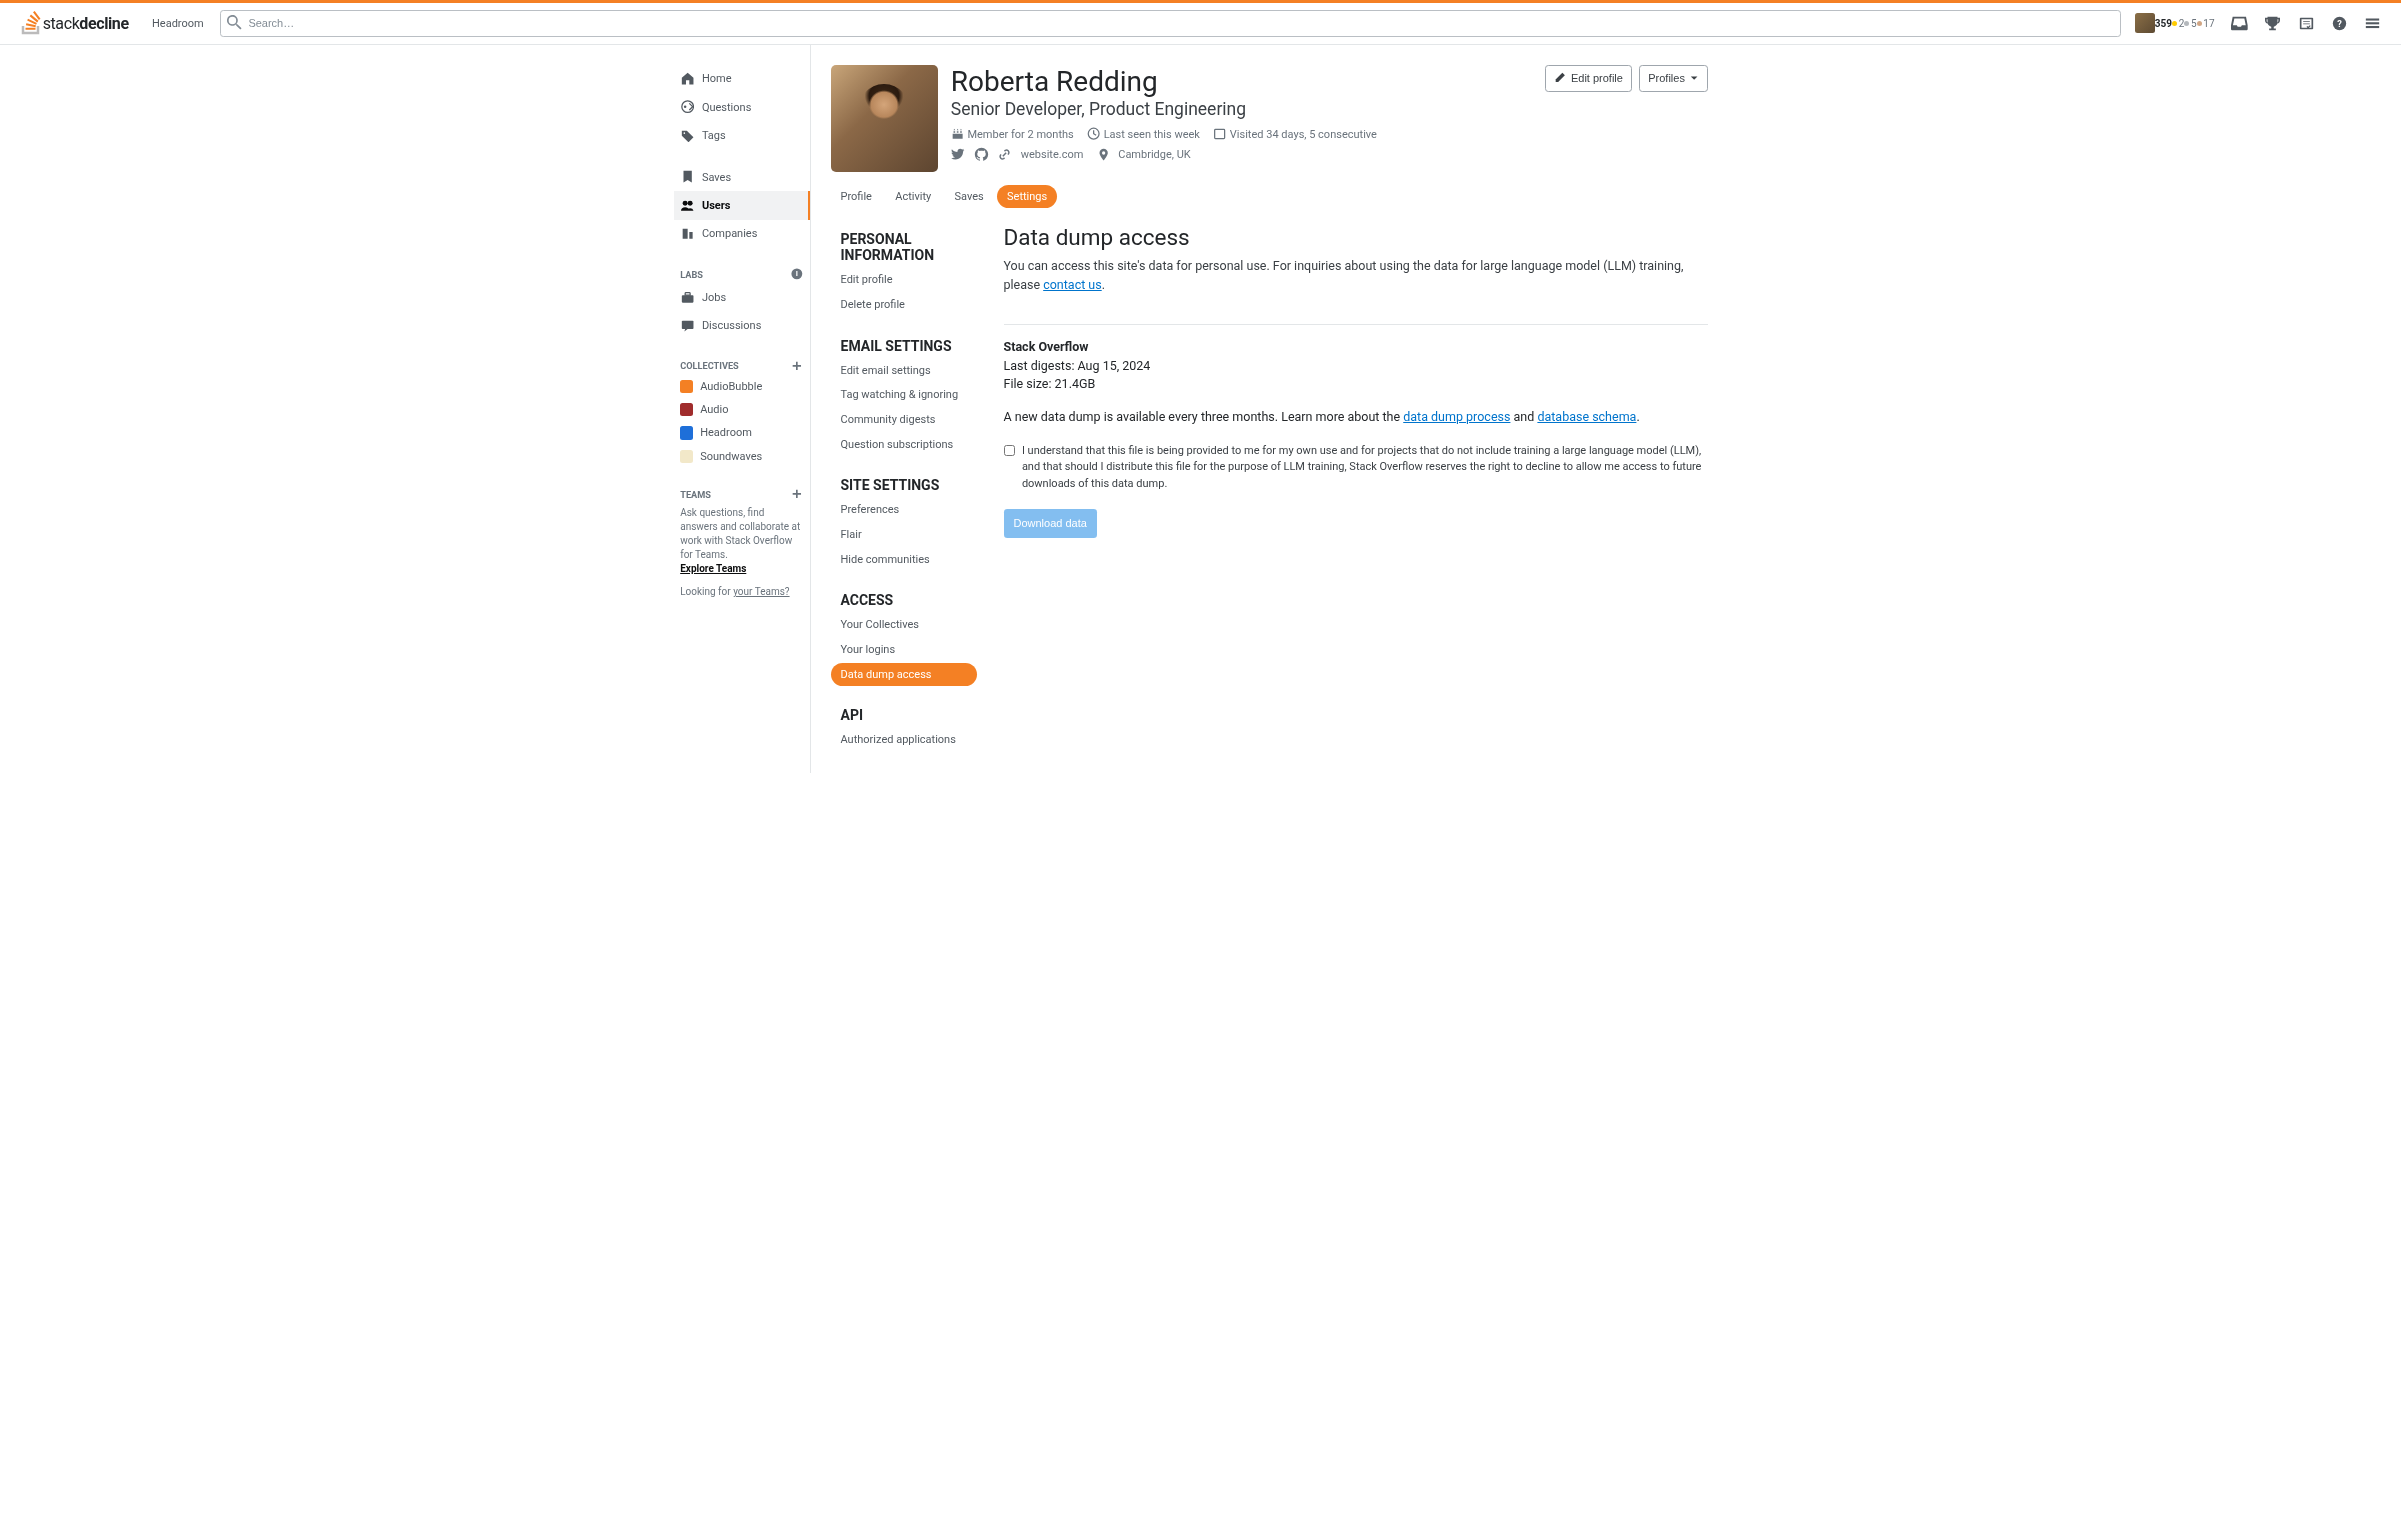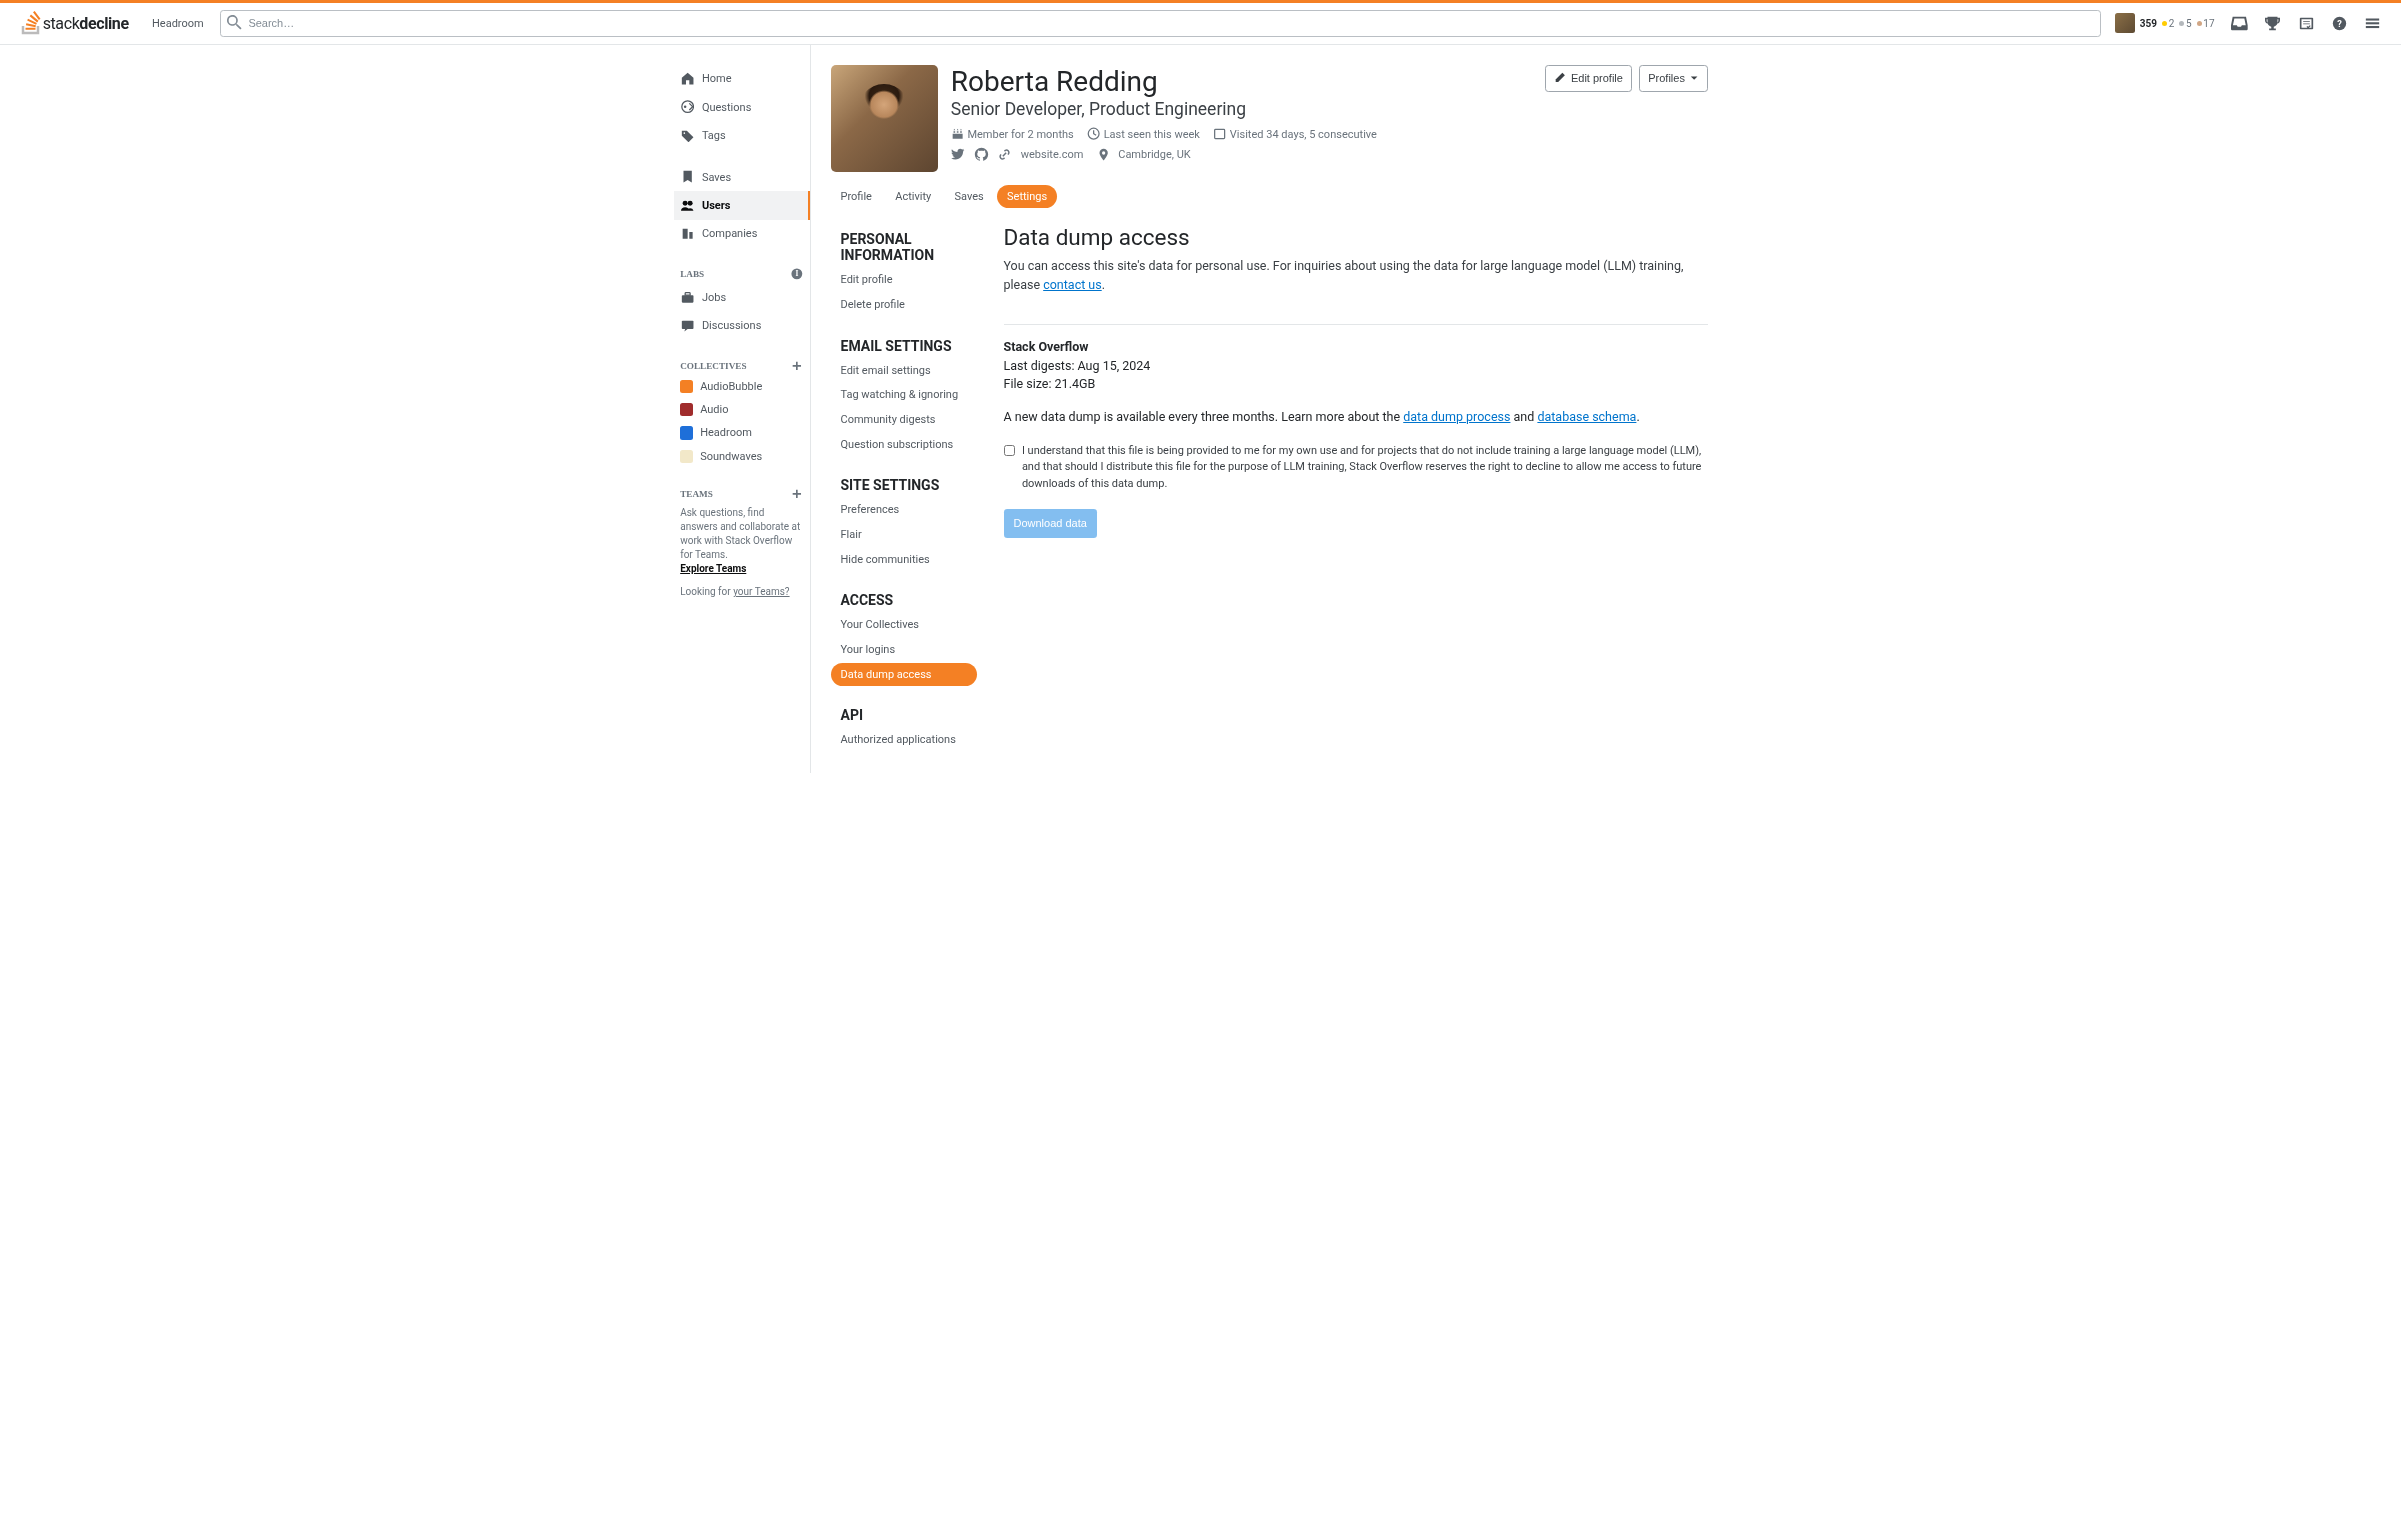--- a/index.html
+++ b/index.html
@@ -23,37 +23,37 @@
 .logo-text b { font-weight: 700; }
 .products-link { padding: 5px 10px; color: #525960; cursor: pointer; font-size: 11px; }
 .search-wrap { flex: 1; position: relative; }
 .search-input {
   width: 100%; height: 27px; border: 0.8px solid #babfc4; border-radius: 3.3px;
   padding: 0 8.3px 0 27px; font-size: 11px; color: #3b4045;
 }
 .search-input::placeholder { color: #838c95; }
 .search-icon { position: absolute; left: 6.7px; top: 5.8px; color: #838c95; }
 .topbar-right { display: flex; align-items: center; gap: 3.3px; }
-.rep-block { display: flex; align-items: center; gap: 5px; padding: 0 6.7px; cursor: pointer; }
+.rep-block { display: flex; align-items: center; padding: 0 6.7px; cursor: pointer; }
 .avatar-sm { width: 20px; height: 20px; border-radius: 2.5px; background: linear-gradient(135deg,#8b6f47,#5d4a32); }
 .rep { font-weight: 700; font-size: 10px; }
 .badge-dot { display: inline-flex; align-items: center; gap: 1.7px; font-size: 10px; color: #6a737c; }
 .dot { width: 5px; height: 5px; border-radius: 50%; display: inline-block; }
 .dot.gold { background: #ffcc01; }
 .dot.silver { background: #b4b8bc; }
 .dot.bronze { background: #d1a684; }
 .topbar-icon { width: 30px; height: 30px; display: flex; align-items: center; justify-content: center; color: #525960; cursor: pointer; }
 
 .main-layout { display: flex; max-width: 1054px; margin: 0 auto; }
 .left-sidebar { width: 137px; border-right: 0.8px solid #e3e6e8; padding-top: 20px; flex-shrink: 0; }
 .nav-item { display: flex; align-items: center; gap: 6.7px; padding: 6.7px 6.7px 6.7px 6.7px; color: #525960; cursor: pointer; font-size: 11px; }
 .nav-item.active { background: #f1f2f3; font-weight: 700; color: #0c0d0e; border-right: 2.5px solid #f48024; }
 .nav-icon { width: 15px; height: 15px; display: flex; align-items: center; justify-content: center; flex-shrink: 0; }
 .nav-section-gap { height: 13.3px; }
-.nav-header { display: flex; align-items: center; justify-content: space-between; padding: 6.7px 6.7px 3.3px 6.7px; font-size: 9.2px; font-weight: 700; color: #6a737c; text-transform: uppercase; font-family: Liberation Serif, serif; }
+.nav-header { display: flex; align-items: flex-end; justify-content: space-between; padding: 6.7px 6.7px 3.3px 6.7px; font-size: 9.2px; font-weight: 700; color: #6a737c; text-transform: uppercase; }
 .nav-header-icon { color: #6a737c; cursor: pointer; }
 .collective-item { display: flex; align-items: center; gap: 6.7px; padding: 5px 6.7px; color: #525960; cursor: pointer; font-size: 11px; }
 .collective-icon { width: 13.3px; height: 13.3px; border-radius: 2.5px; flex-shrink: 0; }
 .teams-text { padding: 3.3px 6.7px; font-size: 10px; color: #6a737c; line-height: 1.4; }
 .teams-text a { color: #0c0d0e; font-weight: 700; text-decoration: underline; }
 .looking-text { padding: 6.7px; font-size: 10px; color: #6a737c; }
 .looking-text a { color: #6a737c; text-decoration: underline; }
 
 .content { flex: 1; padding: 20px; }
 .profile-header { display: flex; gap: 13.3px; margin-bottom: 13.3px; position: relative; }

